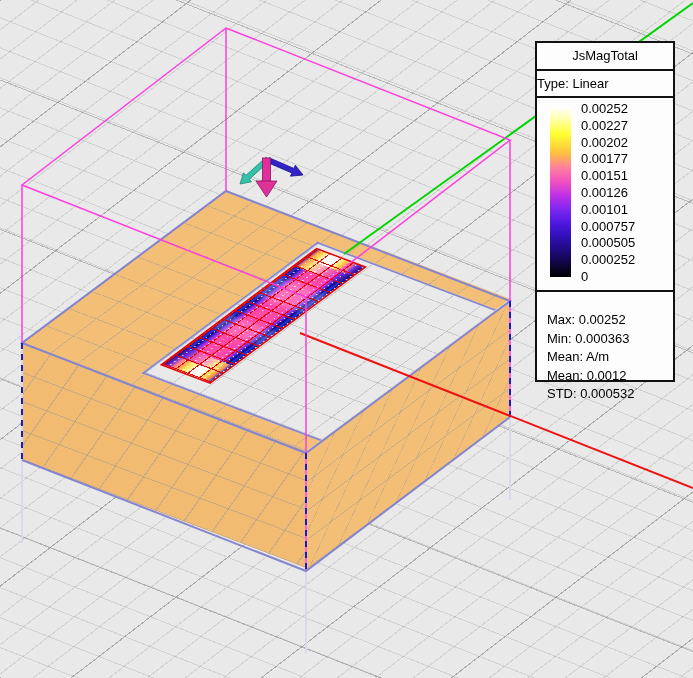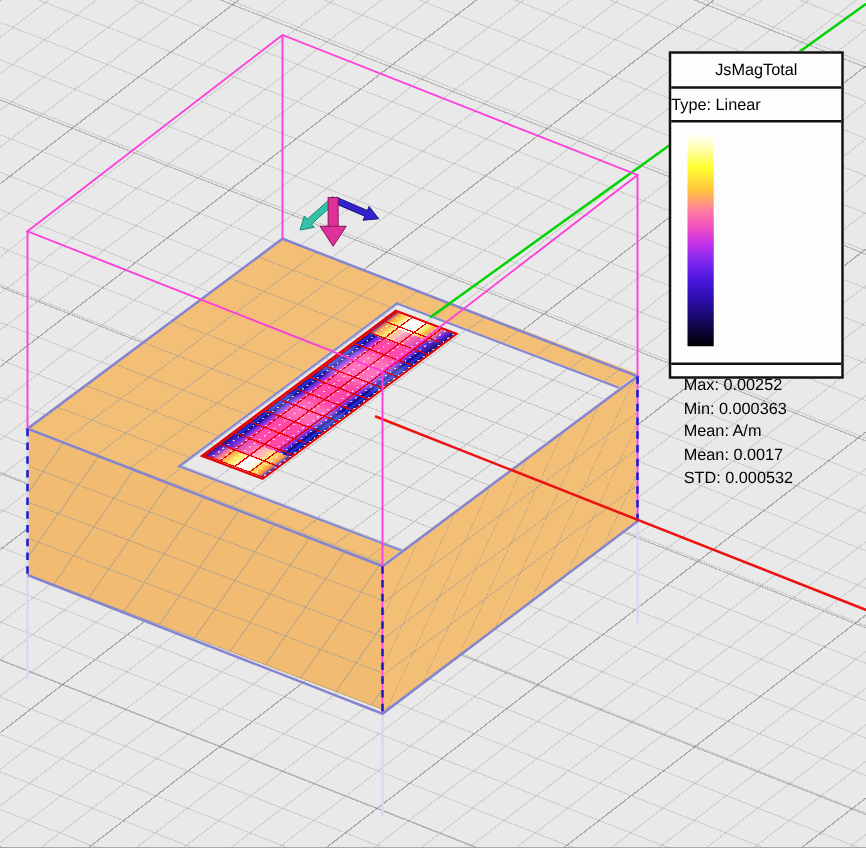--- a/index.html
+++ b/index.html
@@ -73,36 +73,36 @@
   #strip .mesh{
     position:absolute;inset:0;
     background-image:
       repeating-linear-gradient(90deg, #e80000 0 1.2px, transparent 1.2px 12.6px),
       repeating-linear-gradient(0deg,  #e80000 0 1.2px, transparent 1.2px 15.1px);
   }
   .dotl{position:absolute;top:0;height:100%;width:1px;
     background-image:repeating-linear-gradient(to bottom, rgba(255,255,255,0.95) 0 1.4px, transparent 1.4px 5px);}
   #ovl{position:absolute;left:0;top:0;z-index:5;}
   #legend{
-    position:absolute;left:535px;top:41px;width:140px;height:262px;box-sizing:border-box;
+    position:absolute;left:535px;top:41px;width:140px;height:341px;box-sizing:border-box;
     background:#fdfdfd;border:2px solid #111;z-index:10;
     font-size:13px;color:#000;
   }
   .lg-title{height:26px;line-height:26px;text-align:center;border-bottom:2px solid #111;}
   .lg-type{height:25px;line-height:25px;border-bottom:2px solid #111;}
   .lg-scale{position:relative;height:192px;border-bottom:2px solid #111;}
   .lg-bar{
     position:absolute;left:13px;top:9px;width:21px;height:170px;
     background:linear-gradient(to bottom,
       #ffffff 0%, #ffffa0 8%, #ffff30 16%, #ffc140 27%, #ff7da0 36%, #f050c0 44%,
       #c030e8 52%, #8028f0 60%, #5018e0 68%, #3010b8 76%, #200a80 84%, #100540 92%, #000000 100%);
   }
   .lg-labels{position:absolute;left:44px;top:3px;}
   .lg-labels div{height:16.8px;line-height:16.8px;}
-  .lg-stats{padding:7px 0 0 10px;line-height:18.6px;}
+  .lg-stats{padding:19px 0 0 10px;line-height:18.6px;}
 </style>
 </head>
 <body>
 
 <div id="viewport">
 
   <div class="face" id="face-left"></div>
   <div class="face" id="face-right"></div>
   <div class="face" id="face-top">
     <div id="slot"></div>
@@ -166,22 +166,35 @@
         <polygon points="256,181 277,181 266.5,197" fill="#e0309a" stroke="#8a1560" stroke-width="0.8"></polygon>
       </g>
     </g>
   </svg>
 
   <div id="legend">
     <div class="lg-title">JsMagTotal</div>
     <div class="lg-type">Type: Linear</div>
     <div class="lg-scale">
       <div class="lg-bar"></div>
+      <div class="lg-labels">
+        <div>0.00252</div>
+        <div>0.00227</div>
+        <div>0.00202</div>
+        <div>0.00177</div>
+        <div>0.00151</div>
+        <div>0.00126</div>
+        <div>0.00101</div>
+        <div>0.000757</div>
+        <div>0.000505</div>
+        <div>0.000252</div>
+        <div>0</div>
+      </div>
     </div>
     <div class="lg-stats">
       <div>Max: 0.00252</div>
       <div>Min: 0.000363</div>
       <div>Mean: A/m</div>
-      <div>Mean: 0.0017</div>
+      <div>Mean: 0.0012</div>
       <div>STD: 0.000532</div>
     </div>
   </div>
 </div>
 
 </body></html>

